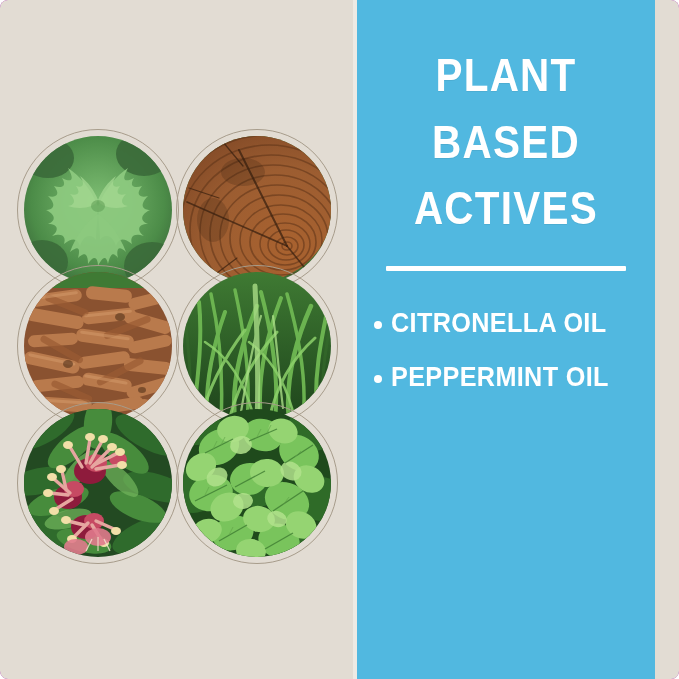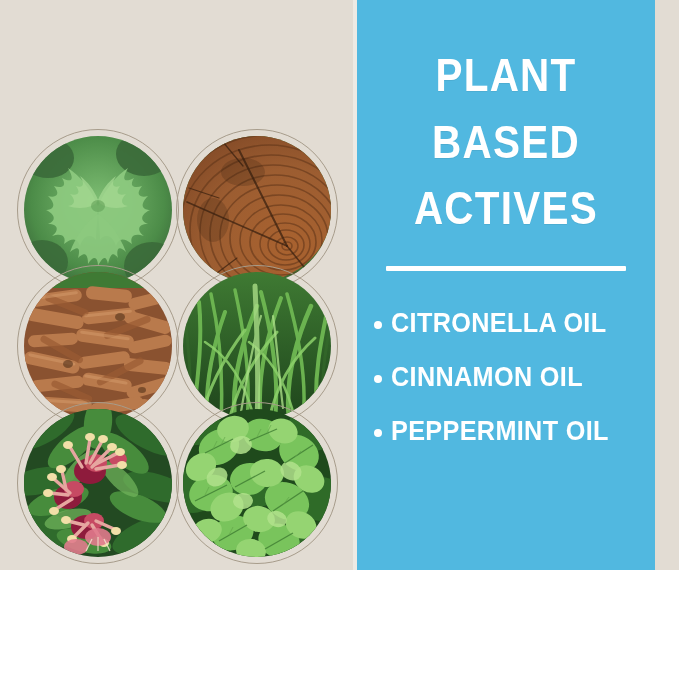--- a/index.html
+++ b/index.html
@@ -3,24 +3,25 @@
 <meta charset="utf-8">
 <style>
   html, body {
     margin: 0;
     padding: 0;
     background: #ffffff;
   }
   #poster {
     position: relative;
     width: 679px;
-    height: 570px;
+    height: 679px;
     overflow: hidden;
     font-family: "Liberation Sans", sans-serif;
     background: #a21caf;
+    border-radius: 8px;
   }
 
   
   .left-panel {
     position: absolute;
     left: 0; top: 0;
     width: 353px;
     height: 679px;
     background: #e2dcd3;
   }
@@ -154,24 +155,20 @@
     <span class="title-line">BASED</span>
     <span class="title-line">ACTIVES</span>
   </div>
 
   <div class="divider"></div>
 
   <ul class="actives-list">
     <li>
       <span class="bullet-dot"></span>
       <span class="item-label">CITRONELLA OIL</span>
-    </li>
-    <li>
-      <span class="bullet-dot"></span>
-      <span class="item-label">CINNAMON OIL</span>
     </li>
     <li>
       <span class="bullet-dot"></span>
       <span class="item-label">PEPPERMINT OIL</span>
     </li>
   </ul>
 
   <div class="circle-wrap" style="left:17px; top:129px;">
     <div class="photo">
       <svg width="148" height="148" viewBox="0 0 148 148">

